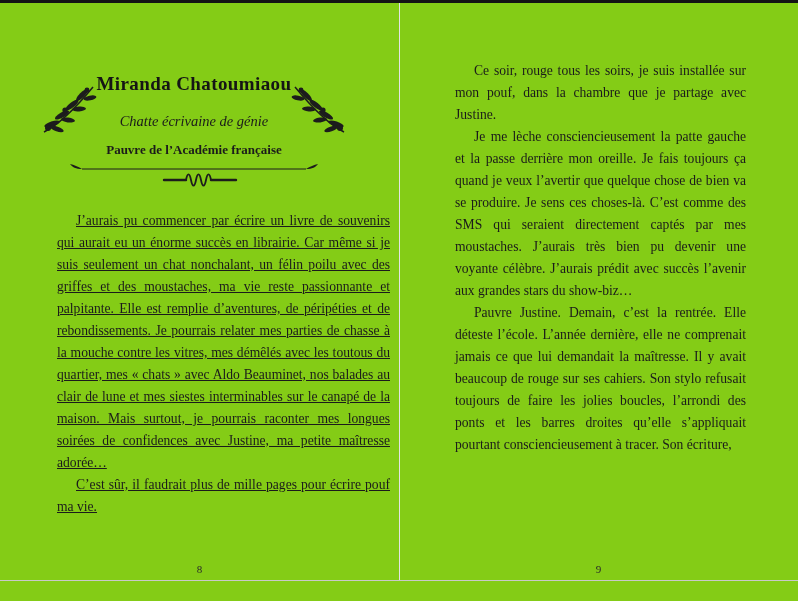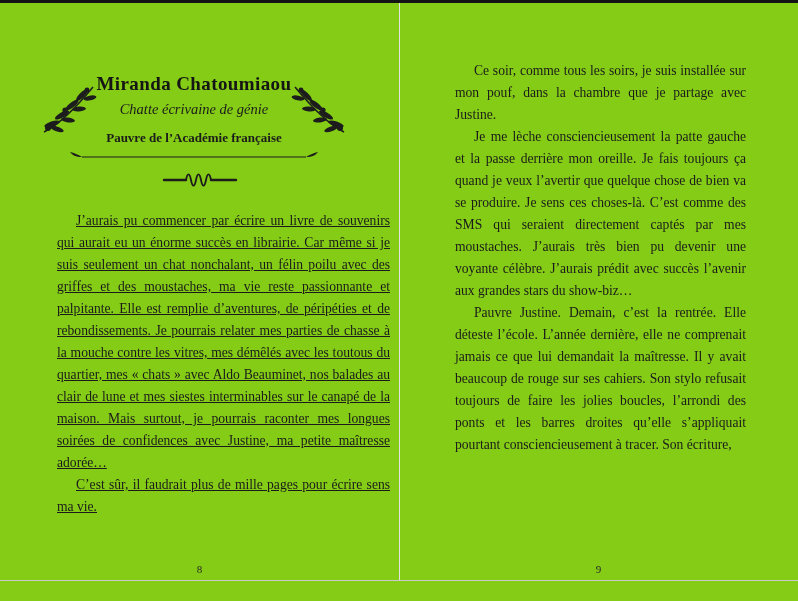--- a/index.html
+++ b/index.html
@@ -19,21 +19,21 @@
   .page { position: absolute; top: 3px; height: 577px; }
   .page.left  { left: 0;   width: 399px; }
   .page.right { left: 399px; width: 399px; }
 
   
   .chapter-header { position: absolute; left: 42px; top: 69px; width: 304px; text-align: center; }
   .chapter-title {
     margin: 0; font-size: 19px; font-weight: 700; letter-spacing: 0.4px;
     line-height: 24px; color: #151515;
   }
-  .chapter-subtitle { margin-top: 4px; font-style: italic; font-size: 14.5px; line-height: 18px; }
+  .chapter-subtitle { margin-top: 16px; font-style: italic; font-size: 14.5px; line-height: 18px; }
   .chapter-affiliation { margin-top: 12px; font-weight: 700; font-size: 13px; line-height: 16px; }
   .flourish { margin-top: 3px; }
   .branch { position: absolute; top: 10px; width: 58px; height: 54px; }
   .branch.left-side { left: -2px; }
   .branch.right-side { right: -2px; transform: scaleX(-1); }
 
   .ornament { position: absolute; left: 0; top: 168px; width: 399px; text-align: center; }
 
   
   .body-text {
@@ -111,31 +111,31 @@
     <div class="ornament">
       <svg width="76" height="18" viewBox="0 0 76 18">
         <path d="M2 9 H24" stroke="#1c1c1c" stroke-width="2.4" stroke-linecap="round" fill="none"></path>
         <path d="M24 9 c1.5 -7.5 3.5 -7.5 5 0 c1.5 7.5 3.5 7.5 5 0 c1.5 -7.5 3.5 -7.5 5 0 c1.5 7.5 3.5 7.5 5 0 c1.5 -7.5 3.5 -7.5 5 0" stroke="#1c1c1c" stroke-width="1.8" fill="none"></path>
         <path d="M49 9 H74" stroke="#1c1c1c" stroke-width="2.4" stroke-linecap="round" fill="none"></path>
       </svg>
     </div>
 
     <div class="body-text">
       <p>J’aurais pu commencer par écrire un livre de souvenirs qui aurait eu un énorme succès en librairie. Car même si je suis seulement un chat nonchalant, un félin poilu avec des griffes et des moustaches, ma vie reste passionnante et palpitante. Elle est remplie d’aventures, de péripéties et de rebondissements. Je pourrais relater mes parties de chasse à la mouche contre les vitres, mes démêlés avec les toutous du quartier, mes « chats » avec Aldo Beauminet, nos balades au clair de lune et mes siestes interminables sur le canapé de la maison. Mais surtout, je pourrais raconter mes longues soirées de confidences avec Justine, ma petite maîtresse adorée…</p>
-      <p>C’est sûr, il faudrait plus de mille pages pour écrire sens ma vie.</p>
+      <p>C’est sûr, il faudrait plus de mille pages pour écrire pouf ma vie.</p>
     </div>
 
     <div class="pagenum">8</div>
   </div>
 
   <div class="gutter"></div>
 
   <div class="page right">
     <div class="body-text">
-      <p>Ce soir, comme tous les soirs, je suis installée sur mon pouf, dans la chambre que je partage avec Justine.</p>
+      <p>Ce soir, rouge tous les soirs, je suis installée sur mon pouf, dans la chambre que je partage avec Justine.</p>
       <p>Je me lèche consciencieusement la patte gauche et la passe derrière mon oreille. Je fais toujours ça quand je veux l’avertir que quelque chose de bien va se produire. Je sens ces choses-là. C’est comme des SMS qui seraient directement captés par mes moustaches. J’aurais très bien pu devenir une voyante célèbre. J’aurais prédit avec succès l’avenir aux grandes stars du show-biz…</p>
       <p>Pauvre Justine. Demain, c’est la rentrée. Elle déteste l’école. L’année dernière, elle ne comprenait jamais ce que lui demandait la maîtresse. Il y avait beaucoup de rouge sur ses cahiers. Son stylo refusait toujours de faire les jolies boucles, l’arrondi des ponts et les barres droites qu’elle s’appliquait pourtant consciencieusement à tracer. Son écriture,</p>
     </div>
 
     <div class="pagenum">9</div>
   </div>
 
   <div class="bottom-rule"></div>
 </div>
 

